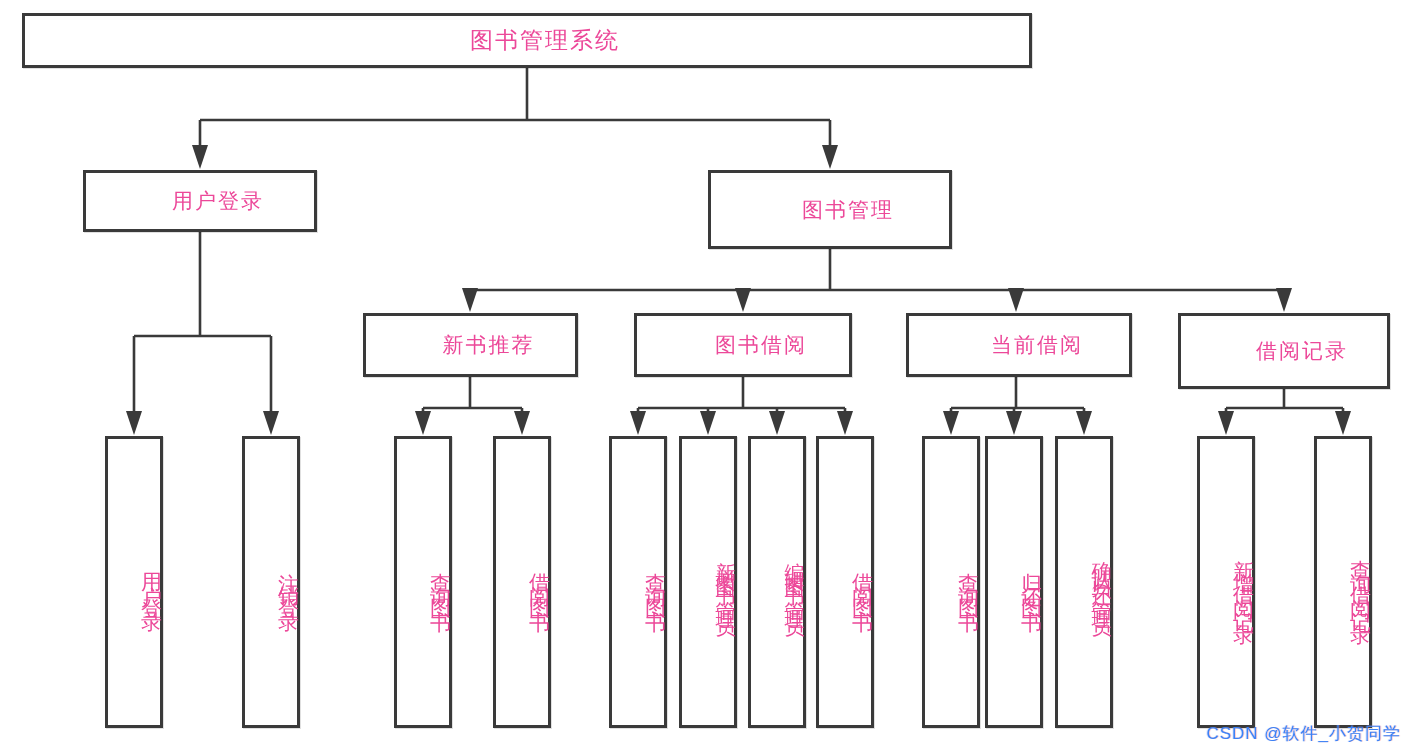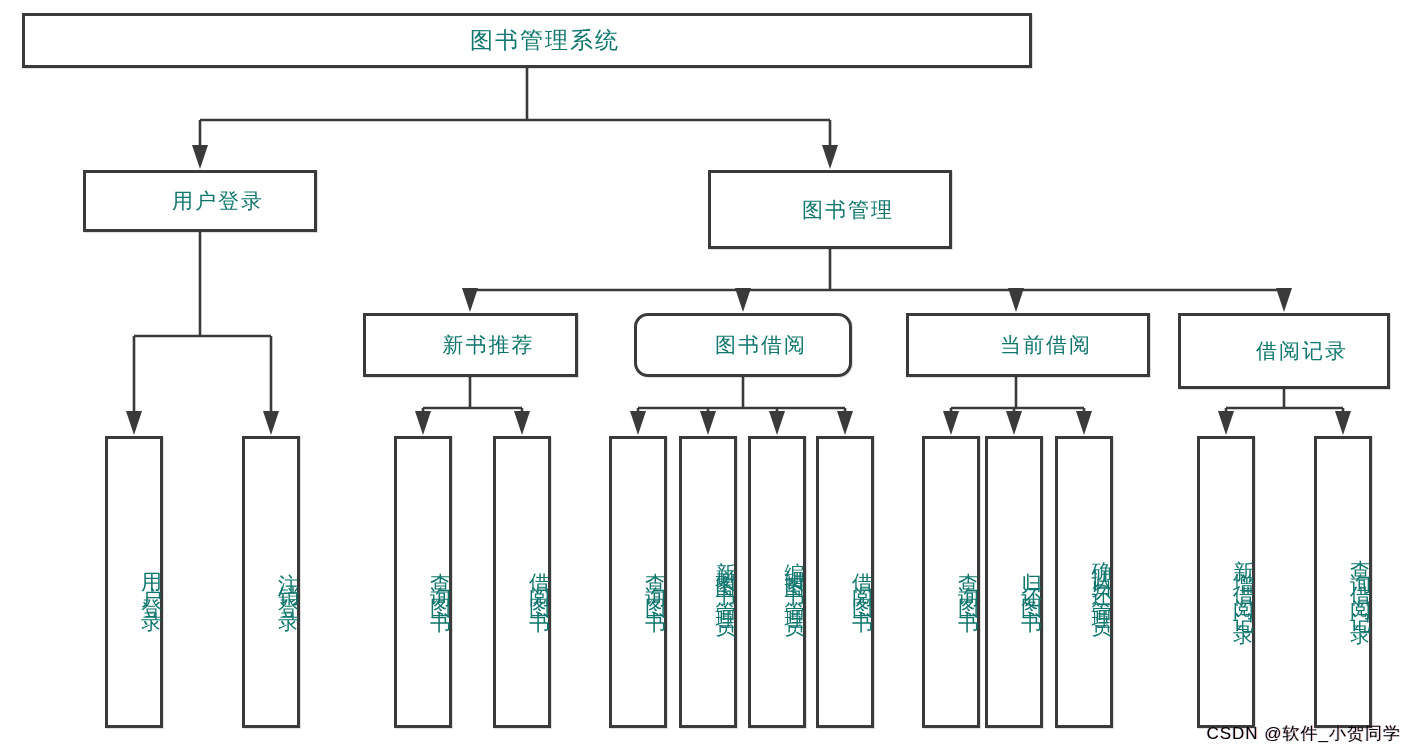--- a/index.html
+++ b/index.html
@@ -3,35 +3,35 @@
 <meta charset="utf-8">
 <style>
   html,body{margin:0;padding:0;background:#ffffff;}
   .canvas{
     position:relative;width:1405px;height:747px;background:#ffffff;overflow:hidden;
     font-family:"Liberation Sans","DejaVu Sans",sans-serif;
   }
   svg.wires{position:absolute;left:0;top:0;width:1405px;height:747px;z-index:1;}
   .box{
     position:absolute;box-sizing:border-box;background:#ffffff;
-    border:3px solid #3a3a3a;color:#0f766e;z-index:2;
+    border:3px solid #3a3a3a;color:#ec4899;z-index:2;
     display:flex;align-items:center;justify-content:center;
     box-shadow:1px 1px 0 rgba(0,0,0,0.12);
     padding-left:36px;
   }
   .hbox{font-size:21px;letter-spacing:2px;white-space:nowrap;}
   .hbox.root{font-size:23px;}
   .vbox{
     writing-mode:vertical-rl;text-orientation:mixed;
     font-size:21px;letter-spacing:13px;line-height:1;
   }
   .vbox.dense{font-size:20px;letter-spacing:8px;}
   .watermark{
     position:absolute;right:4px;bottom:2px;z-index:3;
-    font-size:17px;letter-spacing:1px;color:#000000;
+    font-size:17px;letter-spacing:1px;color:#3b82f6;
     text-shadow:1px 0 0 rgba(255,120,120,0.35), -1px 0 0 rgba(120,150,255,0.25);
     white-space:nowrap;
   }
 </style>
 </head>
 <body>
 
 <div class="canvas">
 
   <svg class="wires" viewBox="0 0 1405 747" xmlns="http://www.w3.org/2000/svg">
@@ -73,22 +73,22 @@
       <polygon points="1335,411 1351,411 1343,435"></polygon>
     </g>
   </svg>
 
   <div class="box hbox root" style="left:22px;top:13px;width:1010px;height:55px;">图书管理系统</div>
 
   <div class="box hbox" style="left:83px;top:170px;width:234px;height:62px;">用户登录</div>
   <div class="box hbox" style="left:708px;top:170px;width:244px;height:79px;">图书管理</div>
 
   <div class="box hbox" style="left:363px;top:313px;width:215px;height:64px;">新书推荐</div>
-  <div class="box hbox" style="left:634px;top:313px;width:218px;height:64px;border-radius:14px;">图书借阅</div>
-  <div class="box hbox" style="left:906px;top:313px;width:244px;height:64px;">当前借阅</div>
+  <div class="box hbox" style="left:634px;top:313px;width:218px;height:64px;">图书借阅</div>
+  <div class="box hbox" style="left:906px;top:313px;width:226px;height:64px;">当前借阅</div>
   <div class="box hbox" style="left:1178px;top:313px;width:212px;height:76px;">借阅记录</div>
 
   <div class="box vbox" style="left:105px;top:436px;width:58px;height:292px;">用户登录</div>
   <div class="box vbox" style="left:242px;top:436px;width:58px;height:292px;">注销登录</div>
 
   <div class="box vbox" style="left:394px;top:436px;width:58px;height:292px;">查询图书</div>
   <div class="box vbox" style="left:493px;top:436px;width:58px;height:292px;">借阅图书</div>
 
   <div class="box vbox" style="left:609px;top:436px;width:58px;height:292px;">查询图书</div>
   <div class="box vbox dense" style="left:679px;top:436px;width:58px;height:292px;">新增图书（管理员）</div>

